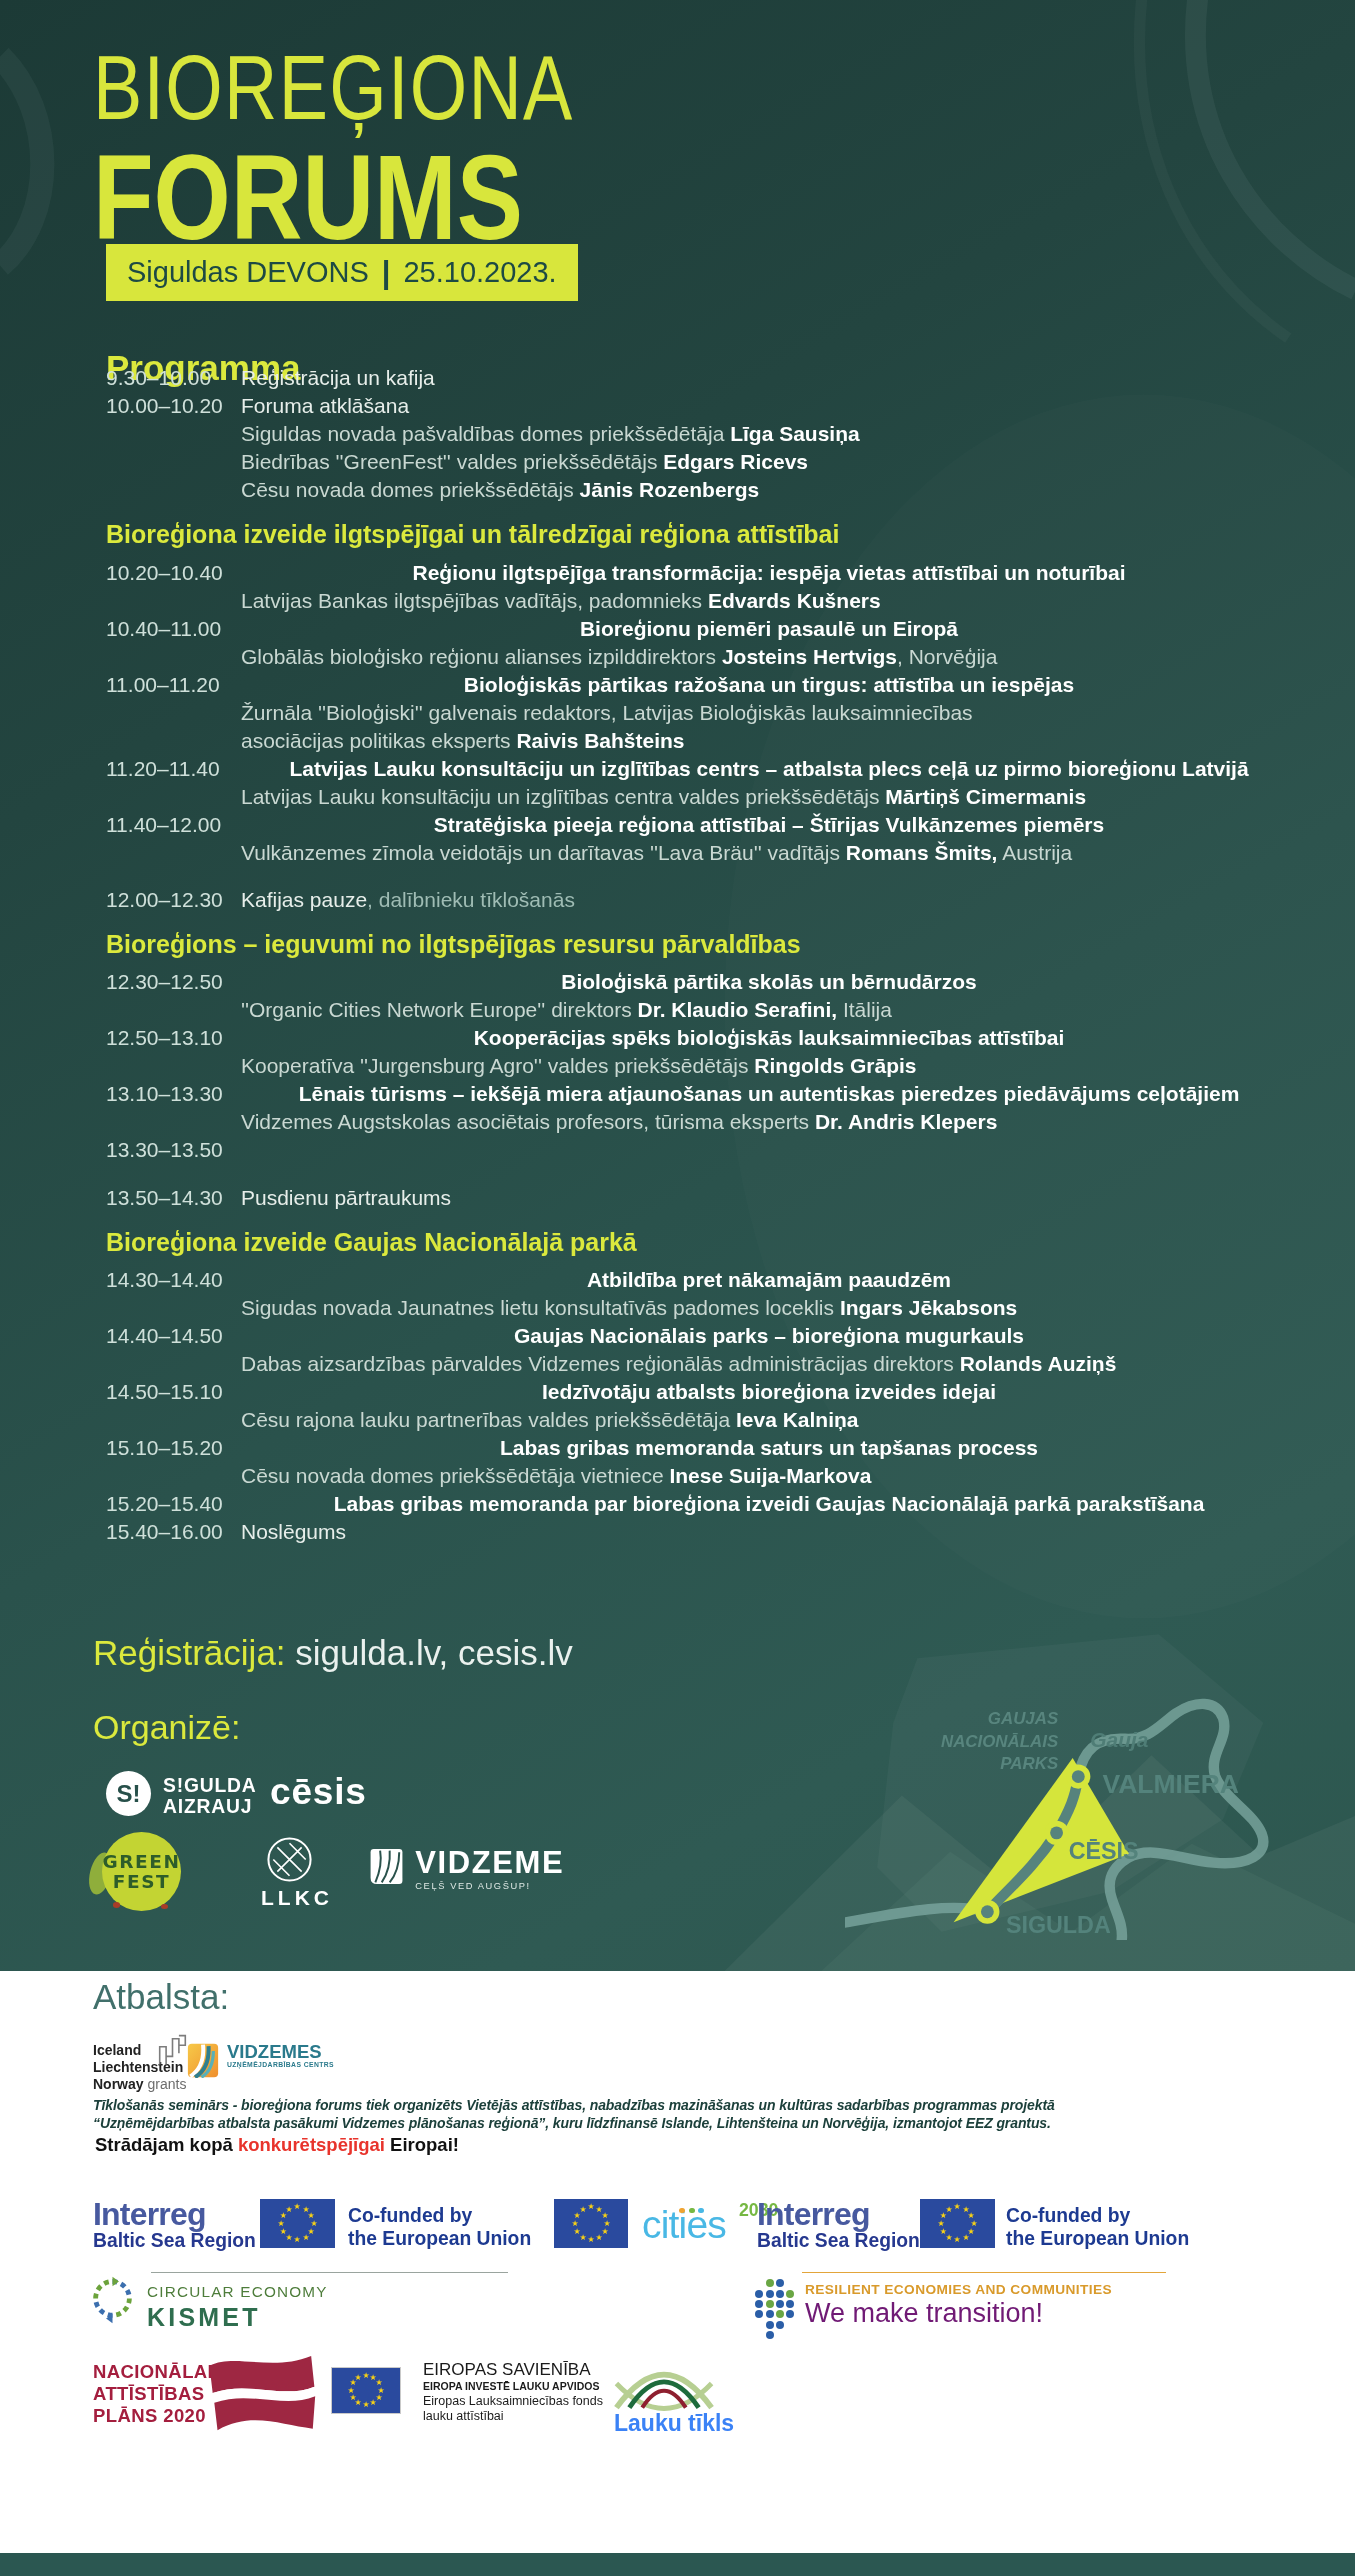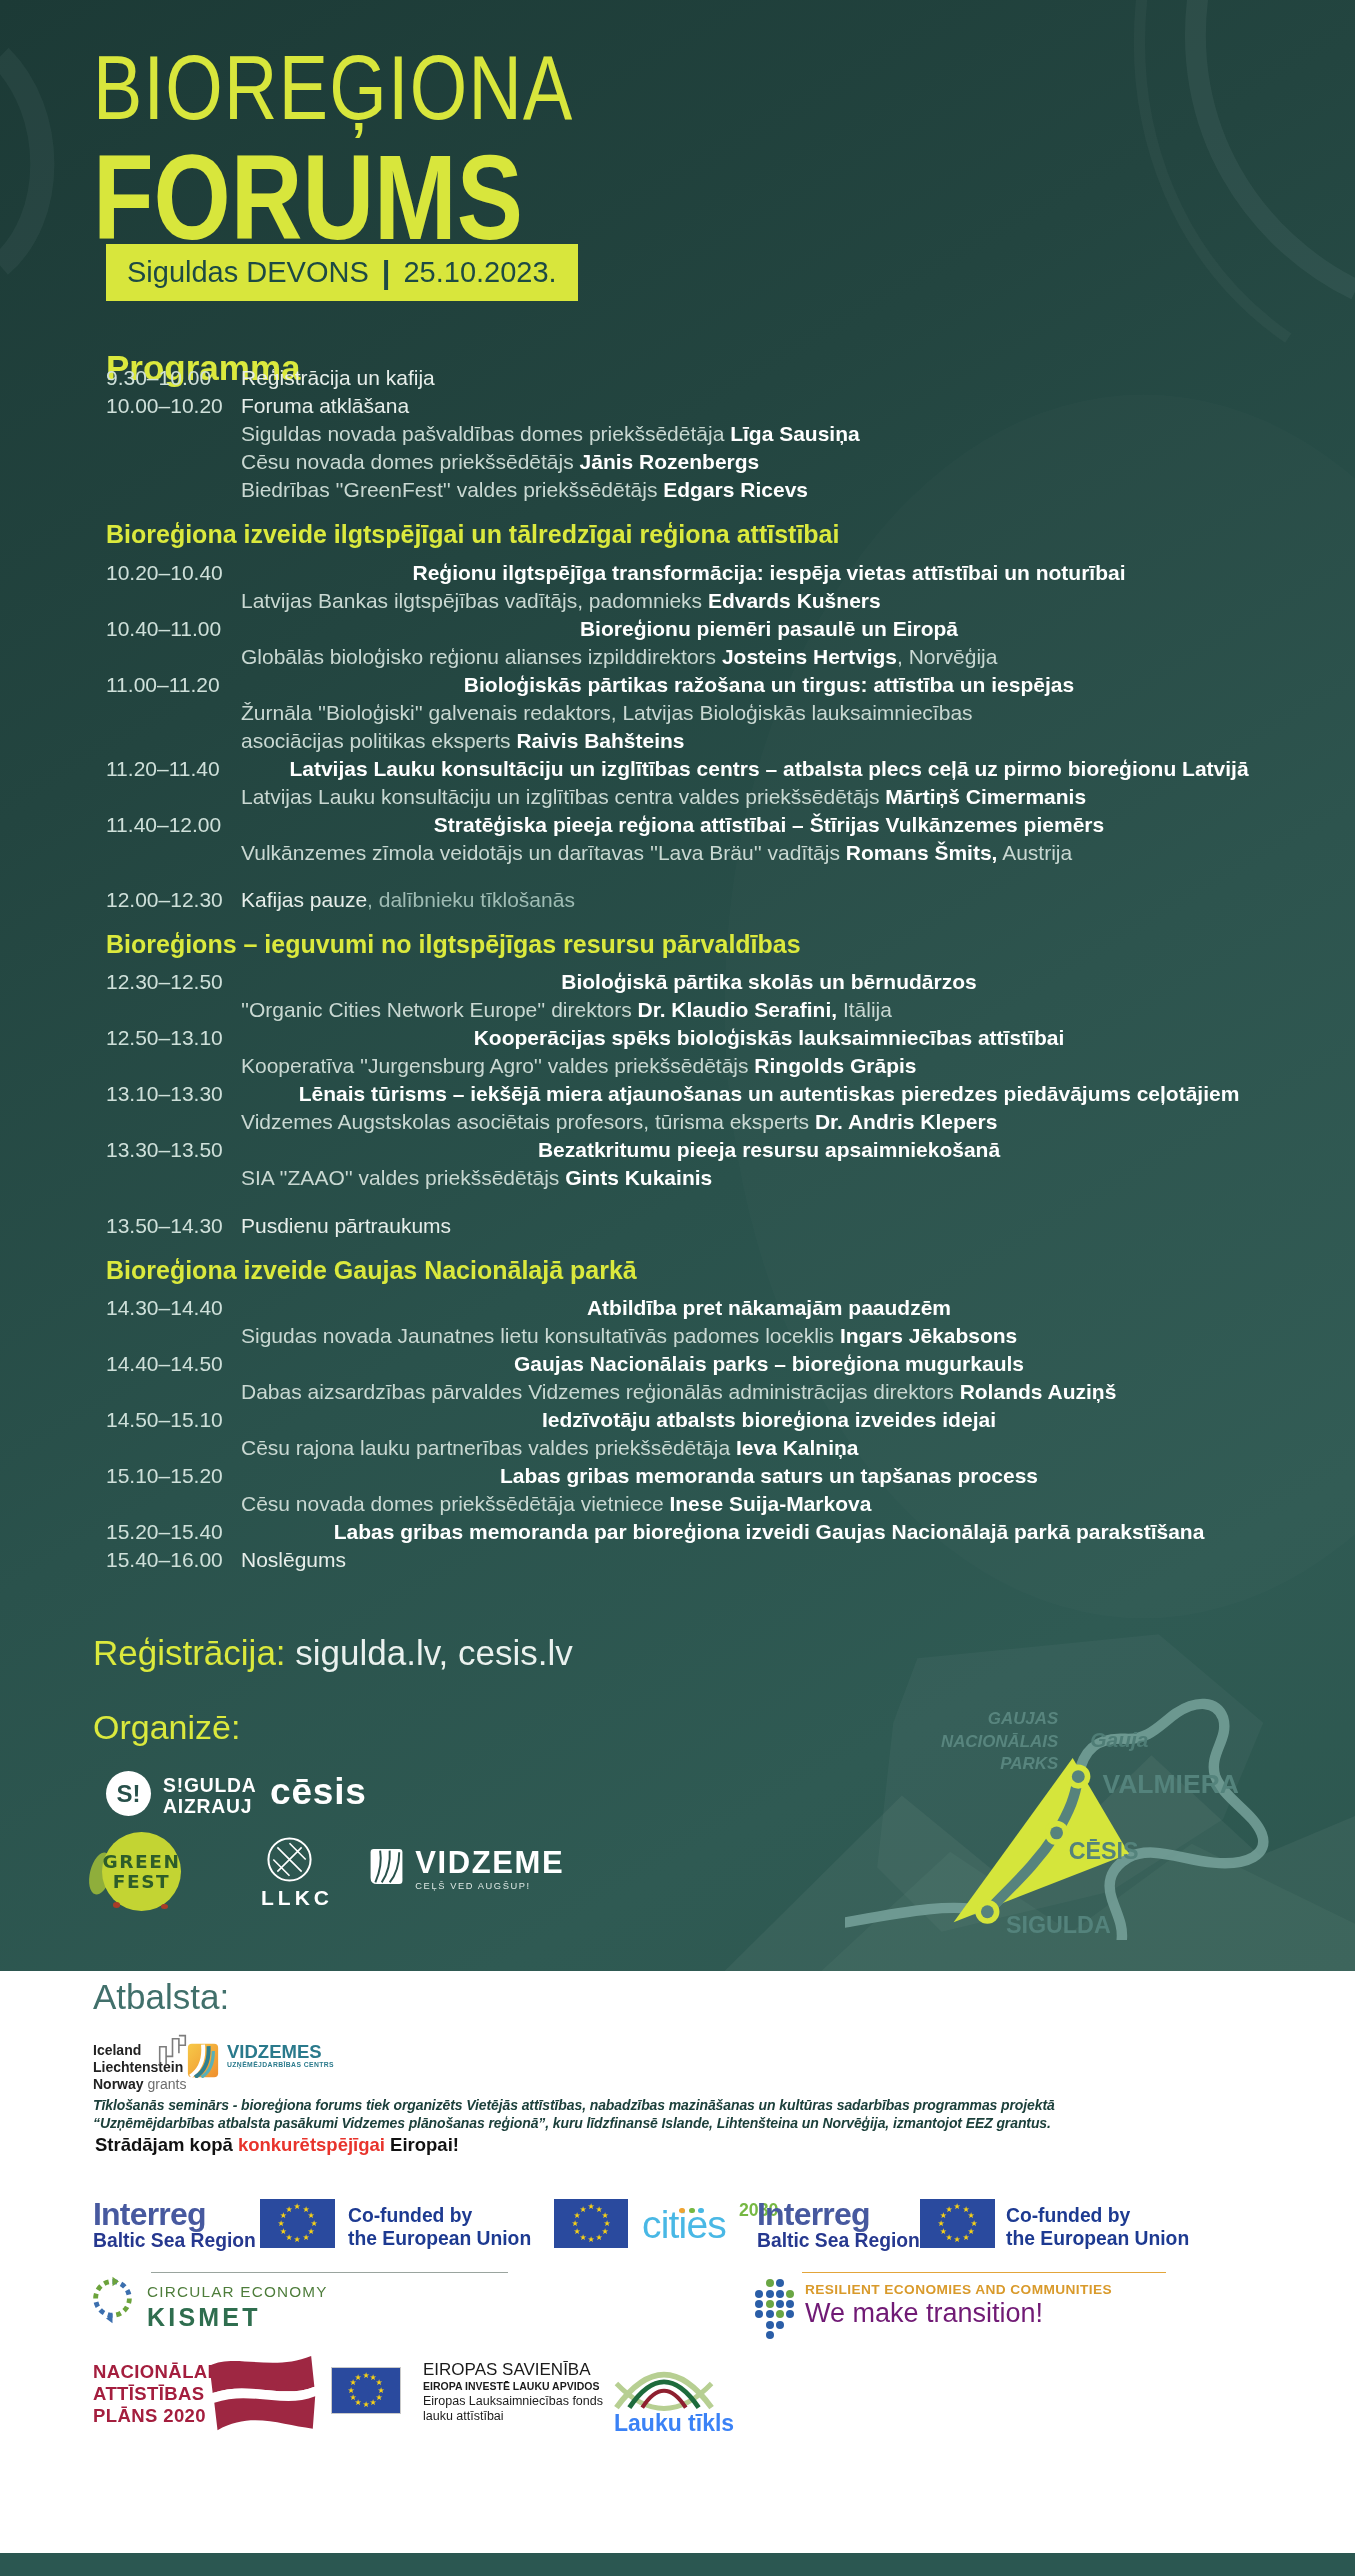--- a/index.html
+++ b/index.html
@@ -132,22 +132,22 @@
           <span class="time">9.30–10.00</span>
           <span class="sdesc">
             <div class="stitle"><span>Reģistrācija un kafija</span></div>
           </span>
         </div>
         <div class="srow">
           <span class="time">10.00–10.20</span>
           <span class="sdesc">
             <div class="stitle"><span>Foruma atklāšana</span></div>
             <div class="ssub"><span>Siguldas novada pašvaldības domes priekšsēdētāja </span><b>Līga Sausiņa</b></div>
+            <div class="ssub"><span>Biedrības ''GreenFest'' valdes priekšsēdētājs </span><b>Edgars Ricevs</b></div>
             <div class="ssub"><span>Cēsu novada domes priekšsēdētājs </span><b>Jānis Rozenbergs</b></div>
-            <div class="ssub"><span>Biedrības ''GreenFest'' valdes priekšsēdētājs </span><b>Edgars Ricevs</b></div>
           </span>
         </div>
         <div class="sheading">Bioreģiona izveide ilgtspējīgai un tālredzīgai reģiona attīstībai</div>
         <div class="srow">
           <span class="time">10.20–10.40</span>
           <span class="sdesc">
             <div class="stitle b"><span>Reģionu ilgtspējīga transformācija: iespēja vietas attīstībai un noturībai</span></div>
             <div class="ssub"><span>Latvijas Bankas ilgtspējības vadītājs, padomnieks </span><b>Edvards Kušners</b></div>
           </span>
         </div>
@@ -203,24 +203,20 @@
         </div>
         <div class="srow">
           <span class="time">13.10–13.30</span>
           <span class="sdesc">
             <div class="stitle b"><span>Lēnais tūrisms – iekšējā miera atjaunošanas un autentiskas pieredzes piedāvājums ceļotājiem</span></div>
             <div class="ssub"><span>Vidzemes Augstskolas asociētais profesors, tūrisma eksperts </span><b>Dr. Andris Klepers</b></div>
           </span>
         </div>
         <div class="srow">
           <span class="time">13.30–13.50</span>
-          <span class="sdesc">
-            <div class="stitle b"><span>Bezatkritumu pieeja resursu apsaimniekošanā</span></div>
-            <div class="ssub"><span>SIA ''ZAAO'' valdes priekšsēdētājs </span><b>Gints Kukainis</b></div>
-          </span>
         </div>
         <div class="srow gap">
           <span class="time">13.50–14.30</span>
           <span class="sdesc">
             <div class="stitle"><span>Pusdienu pārtraukums</span></div>
           </span>
         </div>
         <div class="sheading">Bioreģiona izveide Gaujas Nacionālajā parkā</div>
         <div class="srow">
           <span class="time">14.30–14.40</span>

